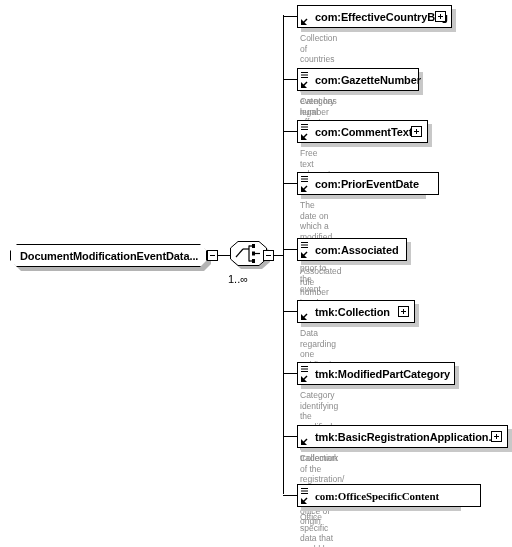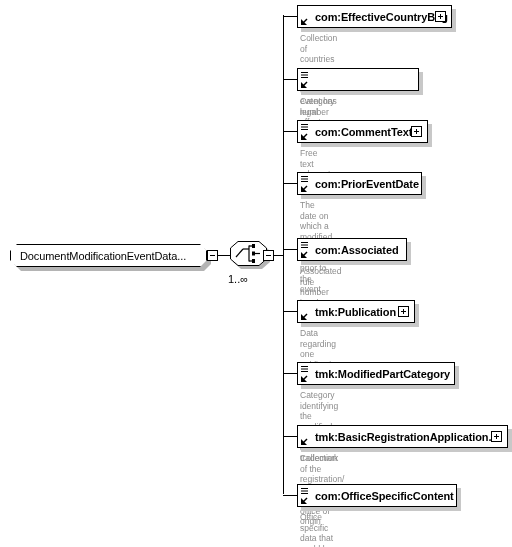--- a/index.html
+++ b/index.html
@@ -50,21 +50,21 @@
     background: #ffffff;
     border: 1px solid #000000;
     clip-path: polygon(7px 0, calc(100% - 7px) 0, 100% 7px, 100% calc(100% - 7px),
                        calc(100% - 7px) 100%, 7px 100%, 0 calc(100% - 7px), 0 7px);
     display: flex;
     align-items: center;
   }
   #root-node .rn-label {
     margin-left: 9px;
     font-size: 11px;
-    font-weight: normal;
+    font-weight: bold;
     color: #000000;
     white-space: nowrap;
     letter-spacing: -0.1px;
     text-align: center;
   }
 
   
   .toggle-box {
     position: absolute;
     width: 11px;
@@ -225,20 +225,21 @@
     <div class="elem-row" style="left: 297px; top: 68px;">
       <div class="elem-shadow" style="width: 122px;"></div>
       <div class="elem-box" style="width: 122px;">
         <svg width="12" height="19" class="type-glyph">
           <rect x="1" y="1" width="7" height="1" fill="#000000"></rect>
           <rect x="1" y="3.5" width="7" height="1" fill="#000000"></rect>
           <rect x="1" y="6" width="7" height="1" fill="#000000"></rect>
           <polygon points="1,17 1,11 7,17" fill="#000000"></polygon>
           <line x1="2" y1="16" x2="7" y2="11" stroke="#000000" stroke-width="1.4"></line>
         </svg>
+        <span class="elem-name">com:GazetteNumber</span>
       </div>
       <div class="elem-desc" style="left: 3px; top: 28px;">Category number</div>
     </div>
     <div class="line-h" style="left: 283px; top: 131px; width: 14px;"></div>
     <div class="elem-row" style="left: 297px; top: 120px;">
       <div class="elem-shadow" style="width: 131px;"></div>
       <div class="elem-box" style="width: 131px;">
         <svg width="12" height="19" class="type-glyph">
           <rect x="1" y="1" width="7" height="1" fill="#000000"></rect>
           <rect x="1" y="3.5" width="7" height="1" fill="#000000"></rect>
@@ -247,21 +248,21 @@
           <line x1="2" y1="16" x2="7" y2="11" stroke="#000000" stroke-width="1.4"></line>
         </svg>
         <span class="elem-name">com:CommentText</span>
       </div>
       <div class="toggle-box plus" style="left: 114px; top: 6px;"></div>
       <div class="elem-desc" style="left: 3px; top: 28px;">Free text relevant</div>
     </div>
     <div class="line-h" style="left: 283px; top: 183px; width: 14px;"></div>
     <div class="elem-row" style="left: 297px; top: 172px;">
       <div class="elem-shadow" style="width: 125px;"></div>
-      <div class="elem-box" style="width: 125px;">
+      <div class="elem-box" style="width: 142px;">
         <svg width="12" height="19" class="type-glyph">
           <rect x="1" y="1" width="7" height="1" fill="#000000"></rect>
           <rect x="1" y="3.5" width="7" height="1" fill="#000000"></rect>
           <rect x="1" y="6" width="7" height="1" fill="#000000"></rect>
           <polygon points="1,17 1,11 7,17" fill="#000000"></polygon>
           <line x1="2" y1="16" x2="7" y2="11" stroke="#000000" stroke-width="1.4"></line>
         </svg>
         <span class="elem-name">com:PriorEventDate</span>
       </div>
       <div class="elem-desc" style="left: 3px; top: 28px;">The date on which a
@@ -285,21 +286,21 @@
 in relevant IP right Act</div>
     </div>
     <div class="line-h" style="left: 283px; top: 311px; width: 14px;"></div>
     <div class="elem-row" style="left: 297px; top: 300px;">
       <div class="elem-shadow" style="width: 118px;"></div>
       <div class="elem-box" style="width: 118px;">
         <svg width="12" height="19" class="type-glyph">
           <polygon points="1,17 1,11 7,17" fill="#000000"></polygon>
           <line x1="2" y1="16" x2="7" y2="11" stroke="#000000" stroke-width="1.4"></line>
         </svg>
-        <span class="elem-name">tmk:Publication</span>
+        <span class="elem-name">tmk:Collection</span>
       </div>
       <div class="toggle-box plus" style="left: 101px; top: 6px;"></div>
       <div class="elem-desc" style="left: 3px; top: 28px;">Data regarding one
 publication</div>
     </div>
     <div class="line-h" style="left: 283px; top: 373px; width: 14px;"></div>
     <div class="elem-row" style="left: 297px; top: 362px;">
       <div class="elem-shadow" style="width: 158px;"></div>
       <div class="elem-box" style="width: 158px;">
         <svg width="12" height="19" class="type-glyph">
@@ -324,21 +325,21 @@
         </svg>
         <span class="elem-name">tmk:BasicRegistrationApplication...</span>
       </div>
       <div class="toggle-box plus" style="left: 194px; top: 6px;"></div>
       <div class="elem-desc" style="left: 3px; top: 28px;">Collection of the registration/ applications in the
 office of origin</div>
     </div>
     <div class="line-h" style="left: 283px; top: 495px; width: 14px;"></div>
     <div class="elem-row" style="left: 297px; top: 484px;">
       <div class="elem-shadow" style="width: 160px;"></div>
-      <div class="elem-box" style="width: 160px;">
+      <div class="elem-box" style="width: 184px; font-family: Liberation Serif, serif;">
         <svg width="12" height="19" class="type-glyph">
           <rect x="1" y="1" width="7" height="1" fill="#000000"></rect>
           <rect x="1" y="3.5" width="7" height="1" fill="#000000"></rect>
           <rect x="1" y="6" width="7" height="1" fill="#000000"></rect>
           <polygon points="1,17 1,11 7,17" fill="#000000"></polygon>
           <line x1="2" y1="16" x2="7" y2="11" stroke="#000000" stroke-width="1.4"></line>
         </svg>
         <span class="elem-name">com:OfficeSpecificContent</span>
       </div>
       <div class="elem-desc" style="left: 3px; top: 28px;">Office specific data that could be

